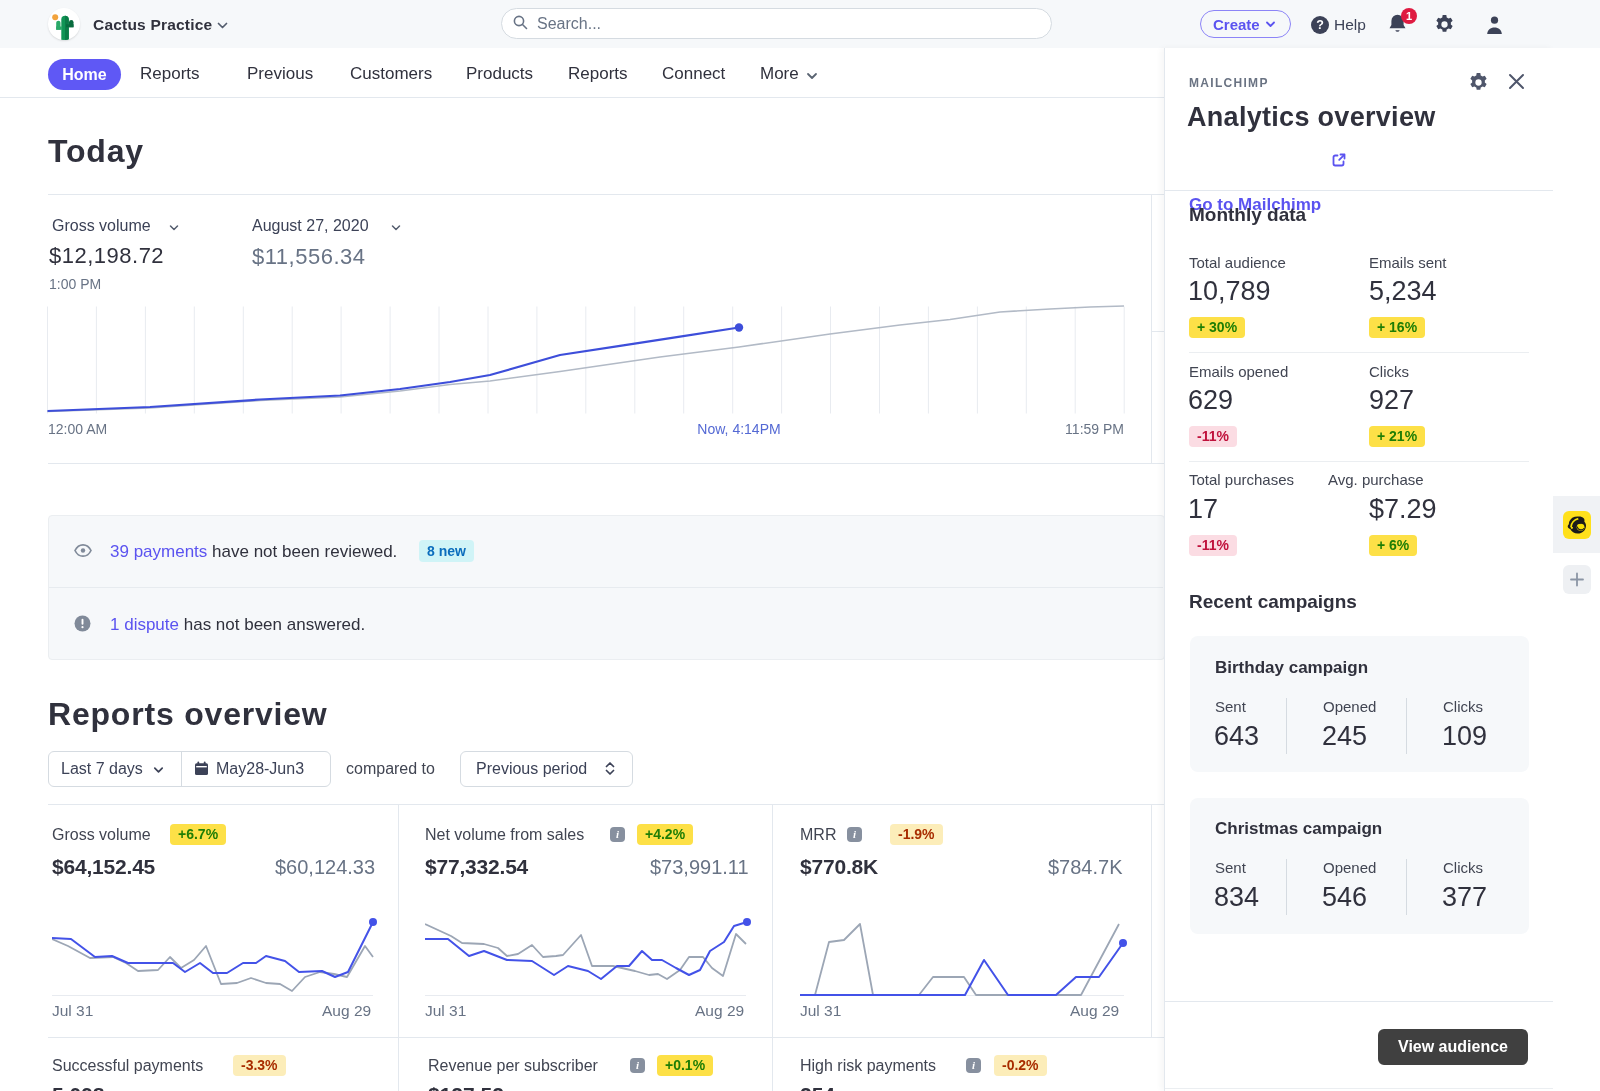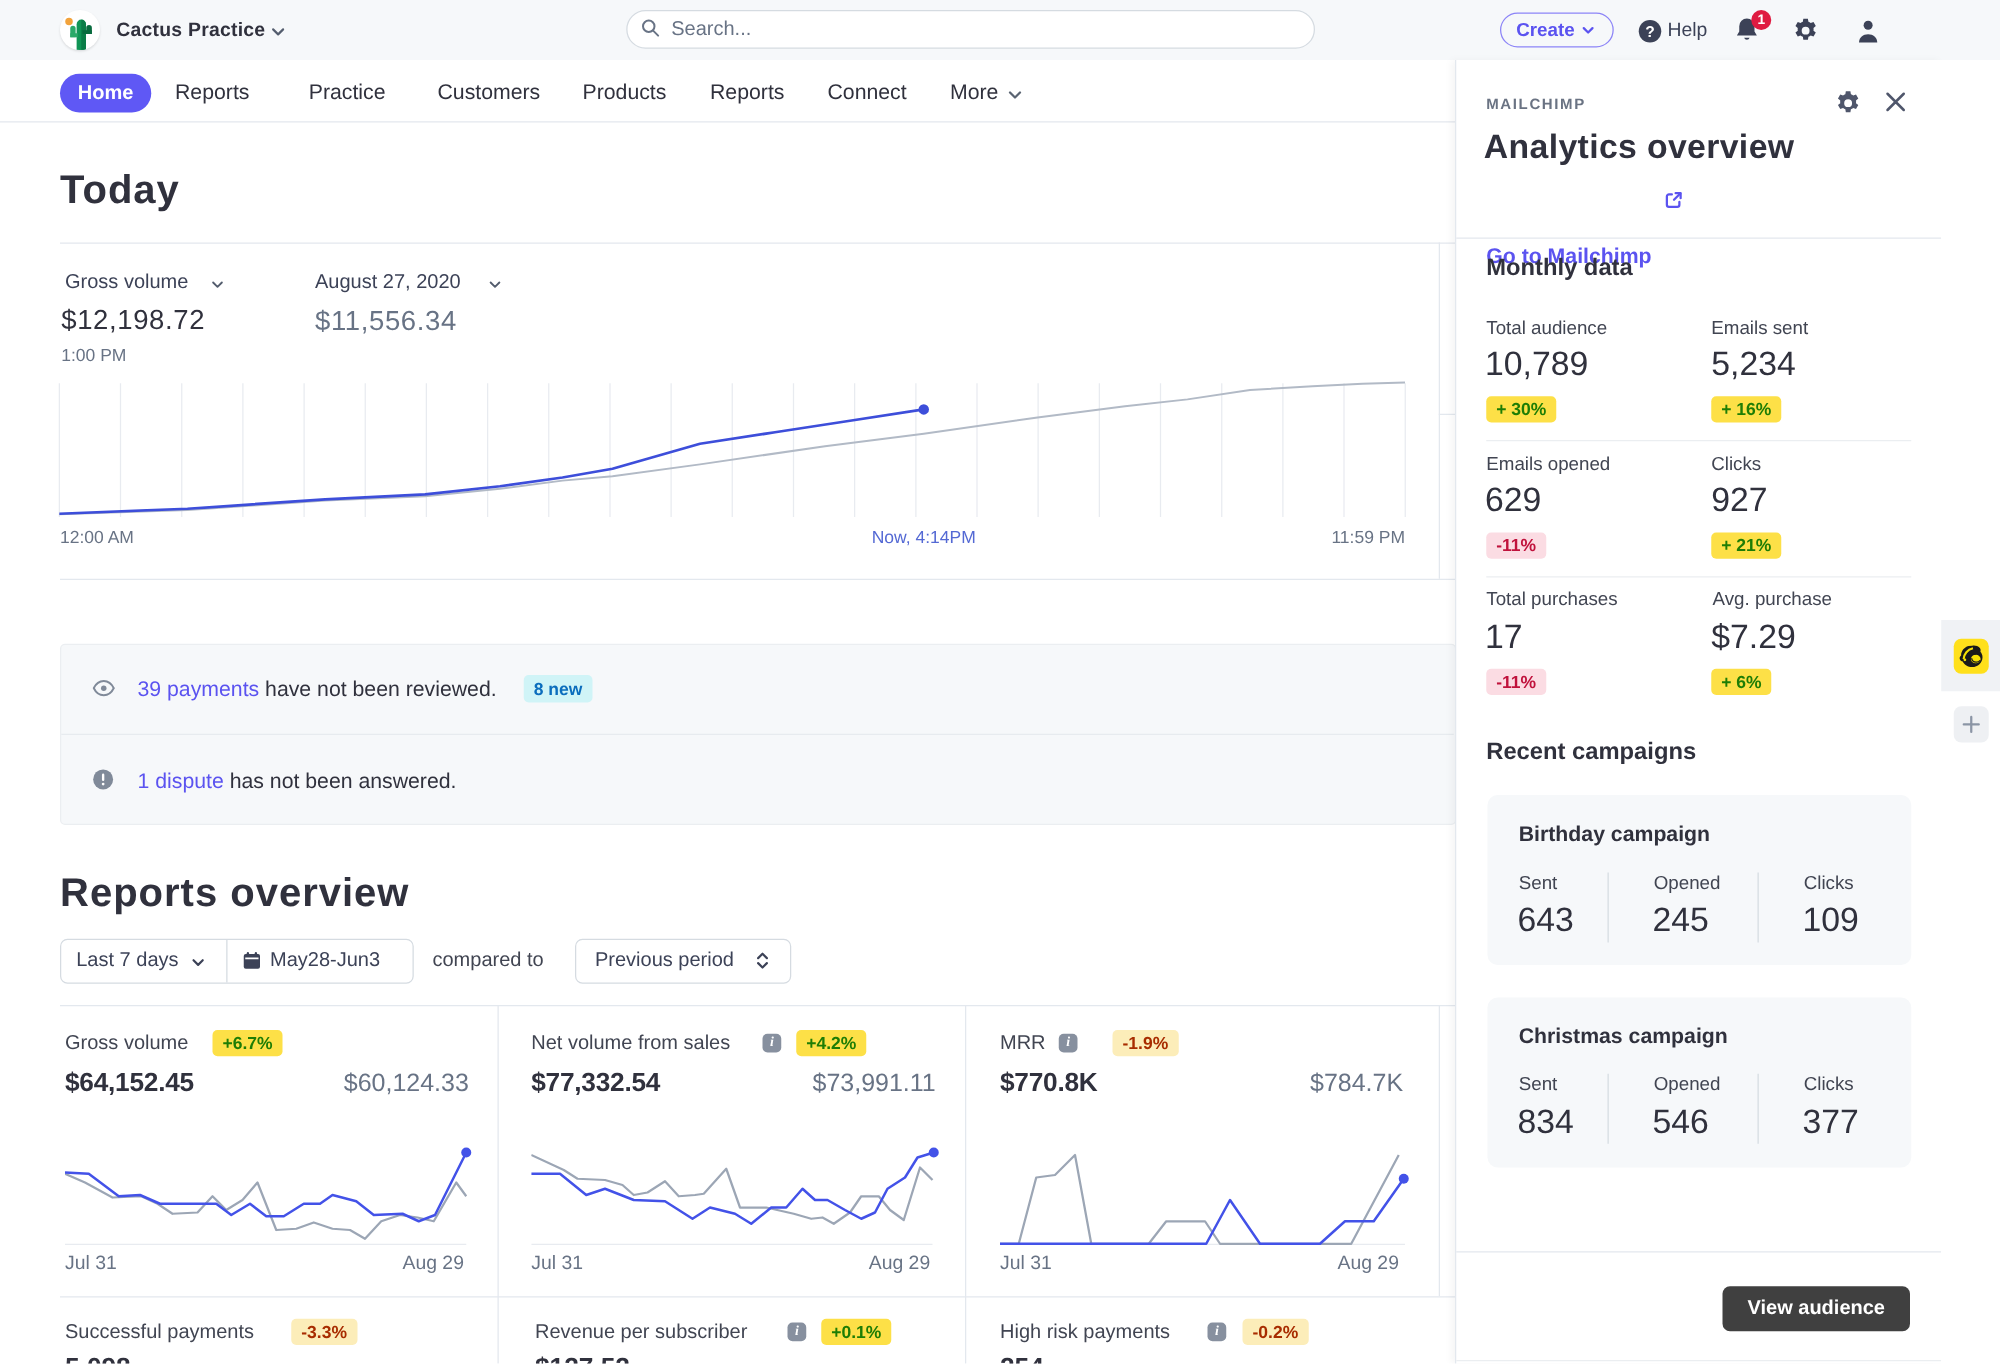--- a/index.html
+++ b/index.html
@@ -242,21 +242,21 @@
   </svg>
 
   <svg class="abs" style="left:1485px;top:15px;" width="19" height="20" viewBox="0 0 19 20">
     <circle cx="9.5" cy="5.2" r="3.6" fill="#3c4257"></circle>
     <path d="M2.2 19c0-4 3.3-6.6 7.3-6.6s7.3 2.6 7.3 6.6z" fill="#3c4257"></path>
   </svg>
 
   <div class="nav"></div>
   <div class="pill">Home</div>
   <div class="navtab" style="left:140px;">Reports</div>
-  <div class="navtab" style="left:247px;">Practice</div>
+  <div class="navtab" style="left:247px;">Previous</div>
   <div class="navtab" style="left:350px;">Customers</div>
   <div class="navtab" style="left:466px;">Products</div>
   <div class="navtab" style="left:568px;">Reports</div>
   <div class="navtab" style="left:662px;">Connect</div>
   <div class="navtab" style="left:760px;">More</div>
   <svg class="abs" style="left:805px;top:69px;" width="14" height="14" viewBox="0 0 14 14">
     <path d="M3 5l4 4 4-4" fill="none" stroke="#5a6472" stroke-width="1.8" stroke-linecap="round" stroke-linejoin="round"></path>
   </svg>
 
   <div class="panel"></div>
@@ -288,21 +288,21 @@
 
   <div class="abs" style="left:1189px;top:363px;font-size:15px;color:#414552;">Emails opened</div>
   <div class="abs" style="left:1369px;top:363px;font-size:15px;color:#414552;">Clicks</div>
   <div class="abs" style="left:1188px;top:385px;font-size:27px;color:#30313d;">629</div>
   <div class="abs" style="left:1369px;top:385px;font-size:27px;color:#30313d;">927</div>
   <div class="abs badge br" style="left:1189px;top:426px;">-11%</div>
   <div class="abs badge bg" style="left:1369px;top:426px;">+ 21%</div>
   <div class="divh" style="left:1189px;top:461px;width:340px;background:#ebeef1;"></div>
 
   <div class="abs" style="left:1189px;top:471px;font-size:15px;color:#414552;">Total purchases</div>
-  <div class="abs" style="left:1370px;top:471px;font-size:15px;color:#414552;">Avg. purchase</div>
+  <div class="abs" style="left:1328px;top:471px;font-size:15px;color:#414552;">Avg. purchase</div>
   <div class="abs" style="left:1188px;top:494px;font-size:27px;color:#30313d;">17</div>
   <div class="abs" style="left:1369px;top:494px;font-size:27px;color:#30313d;">$7.29</div>
   <div class="abs badge br" style="left:1189px;top:535px;">-11%</div>
   <div class="abs badge bg" style="left:1369px;top:535px;">+ 6%</div>
 
   <div class="abs" style="left:1189px;top:591px;font-size:19px;font-weight:bold;color:#30313d;">Recent campaigns</div>
 
   <div class="abs ccard" style="left:1190px;top:636px;height:136px;"></div>
   <div class="abs" style="left:1215px;top:658px;font-size:17px;font-weight:bold;color:#30313d;">Birthday campaign</div>
   <div class="abs" style="left:1215px;top:698px;font-size:15px;color:#414552;">Sent</div>

